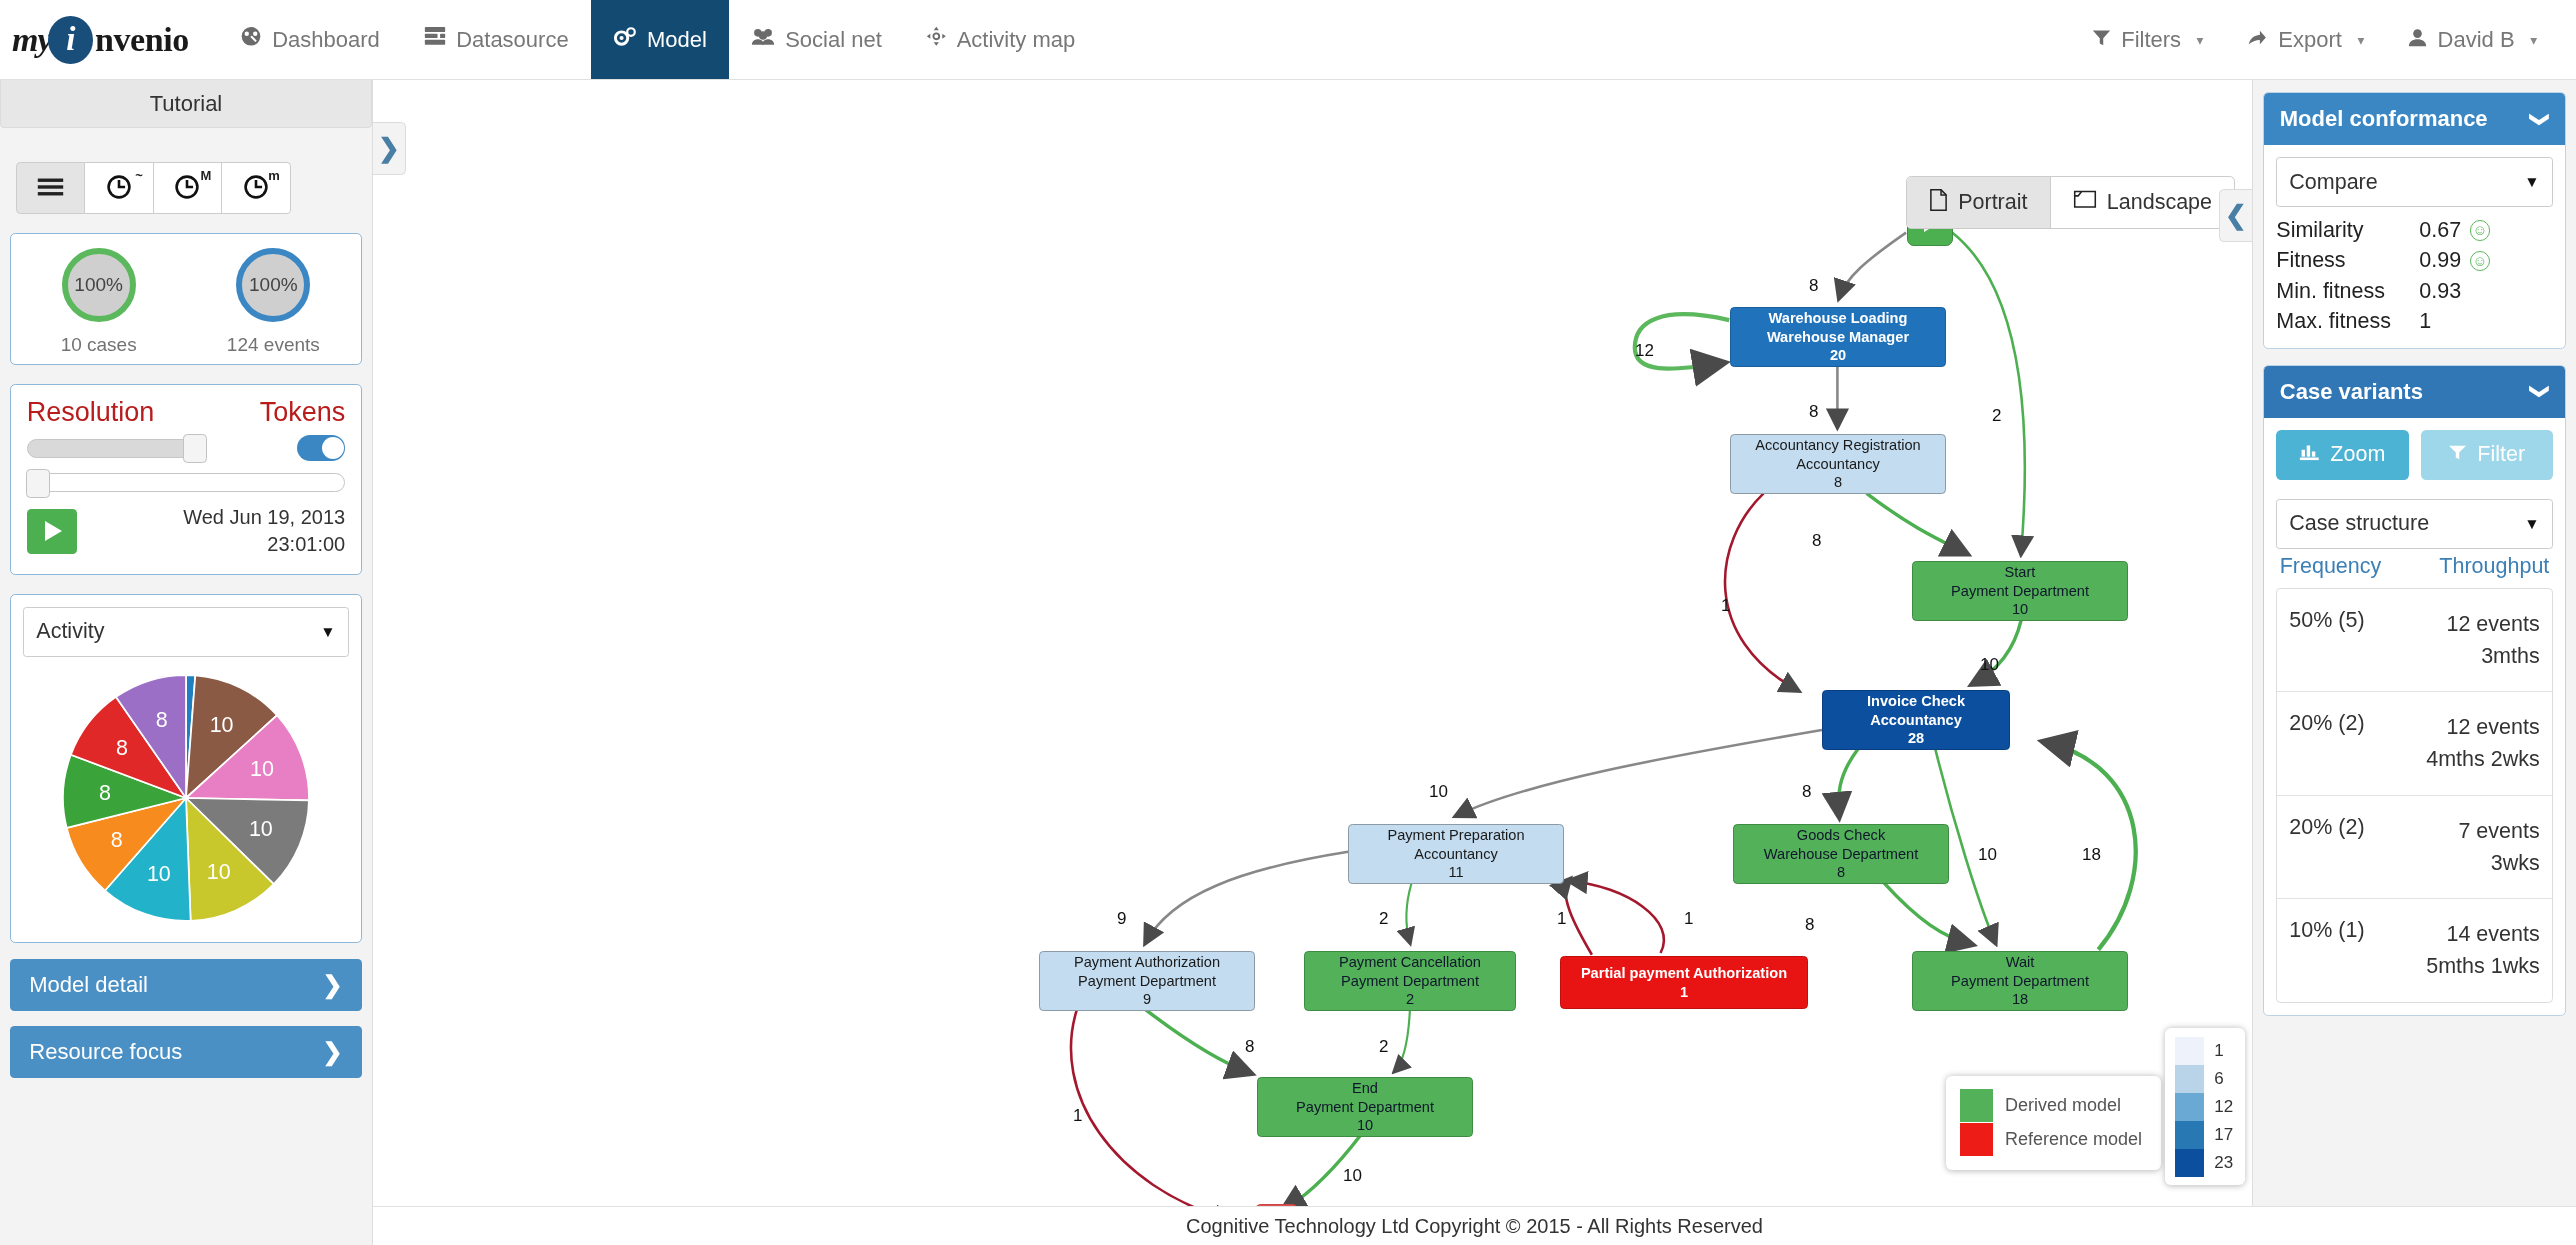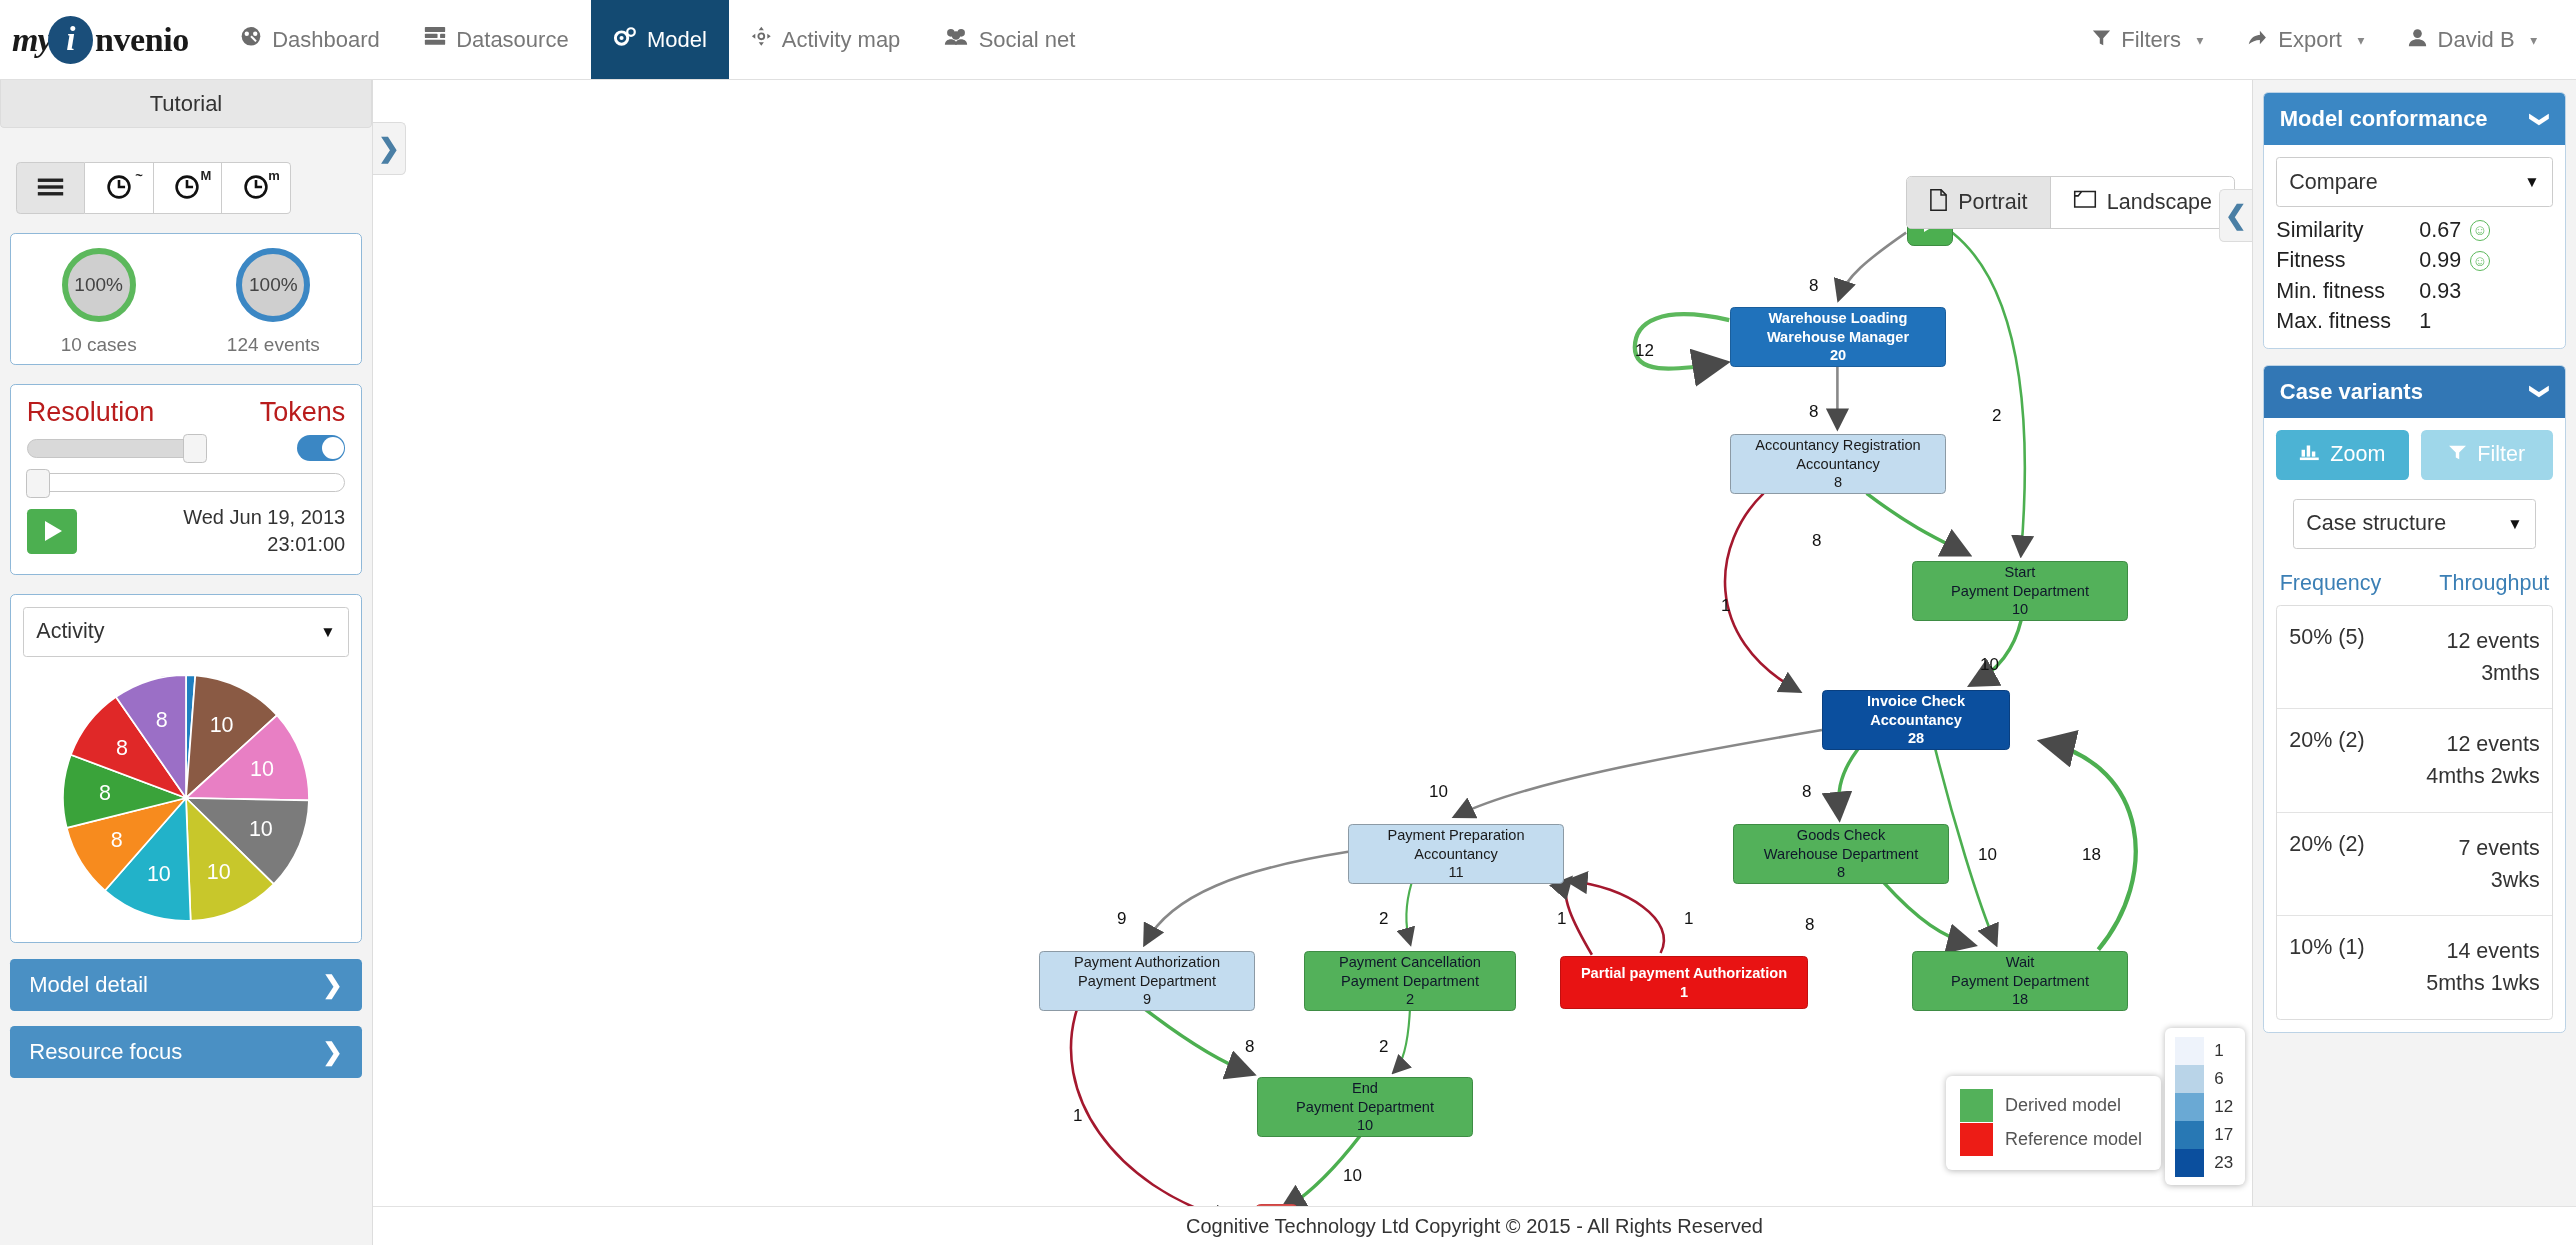--- a/index.html
+++ b/index.html
@@ -311,39 +311,39 @@
           <circle cx="10" cy="14" r="7.2" fill="none" stroke="#fff" stroke-width="3.4"></circle>
           <circle cx="10" cy="14" r="2.4" fill="#fff"></circle>
           <circle cx="21" cy="7" r="4.4" fill="none" stroke="#fff" stroke-width="2.6"></circle>
         </svg>
     </span>
     <span>Model</span>
   </div>
 
   <div class="navitem">
     <span>
-      <svg width="20.6" height="20.6" viewBox="0 0 24 24">
-          <path d="M12 1 L15 5 H9 Z M12 23 L9 19 H15 Z M1 12 L5 9 V15 Z M23 12 L19 15 V9 Z" fill="#6b6b6b"></path>
-          <circle cx="12" cy="12" r="3.4" fill="none" stroke="#6b6b6b" stroke-width="2.2"></circle>
-        </svg>
-    </span>
-    <span>Activity map</span>
-  </div>
-
-  <div class="navitem">
-    <span>
       <svg width="24" height="20.6" viewBox="0 0 28 24">
           <circle cx="8" cy="8" r="4.4" fill="#6b6b6b"></circle>
           <circle cx="20" cy="8" r="4.4" fill="#6b6b6b"></circle>
           <circle cx="14" cy="11" r="5" fill="#6b6b6b"></circle>
           <path d="M1 22c0-4 3.2-6.5 7-6.5S15 18 15 22z" fill="#6b6b6b"></path>
           <path d="M13 22c0-4 3.2-6.5 7-6.5S27 18 27 22z" fill="#6b6b6b"></path>
         </svg>
     </span>
     <span>Social net</span>
+  </div>
+
+  <div class="navitem">
+    <span>
+      <svg width="20.6" height="20.6" viewBox="0 0 24 24">
+          <path d="M12 1 L15 5 H9 Z M12 23 L9 19 H15 Z M1 12 L5 9 V15 Z M23 12 L19 15 V9 Z" fill="#6b6b6b"></path>
+          <circle cx="12" cy="12" r="3.4" fill="none" stroke="#6b6b6b" stroke-width="2.2"></circle>
+        </svg>
+    </span>
+    <span>Activity map</span>
   </div>
 
   <div class="nav-right">
     <div class="navitem">
       <span>
         <svg width="19" height="19" viewBox="0 0 22 22">
             <path d="M1 3h20l-8 9v8l-4-2v-6z" fill="#6b6b6b"></path>
           </svg>
       </span>
       <span>Filters</span>
@@ -741,21 +741,21 @@
         <div class="pill filter">
           <span>
             <svg width="19" height="17" viewBox="0 0 22 20">
                 <path d="M1 2h20l-8 8v8l-4-2v-6z" fill="#fff"></path>
               </svg>
           </span>
           <span>Filter</span>
         </div>
       </div>
 
-      <div class="sel-box" style="margin:17px">
+      <div class="sel-box" style="margin:0">
         <span>Case structure</span>
         <span class="arw">▼</span>
       </div>
 
       <div class="th-row">
         <span class="th">Frequency</span>
         <span class="th">Throughput</span>
       </div>
 
       <div class="variants" id="variant-list">

